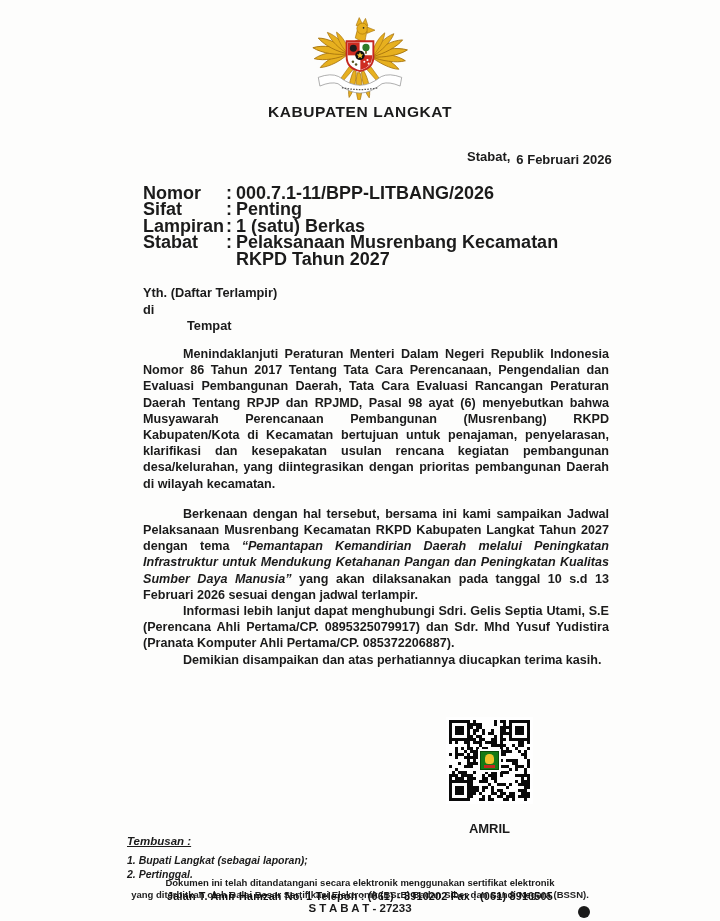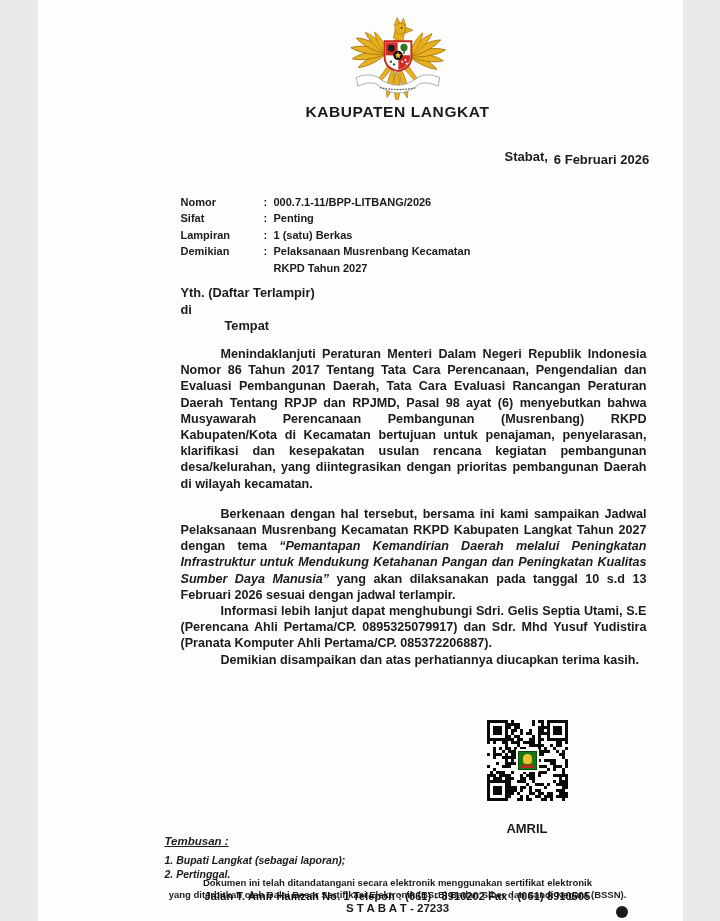--- a/index.html
+++ b/index.html
@@ -1,28 +1,28 @@
 <!DOCTYPE html>
 <html><head>
 <meta charset="utf-8">
 <style>
   html,body{margin:0;padding:0;background:#e9e9e9;}
-  .page{position:relative;width:645px;height:921px;background:#fdfdfc;
+  .page{position:relative;width:720px;height:921px;background:#fdfdfc;
         font-family:"Liberation Sans",sans-serif;color:#1b1b1b;overflow:hidden;margin:0 auto;}
 
   .emblem{position:absolute;left:301px;top:6px;width:118px;height:94px;}
   .emblem svg{width:100%;height:100%;}
 
   .lh-title{position:absolute;left:0;top:103px;width:720px;text-align:center;
             font-size:15.5px;font-weight:700;letter-spacing:.6px;}
 
   .dateline{position:absolute;left:467px;top:149px;font-size:13px;font-weight:600;white-space:nowrap;}
   .dateline .d-date{position:relative;top:3px;margin-left:6px;}
 
-  .meta{position:absolute;left:143px;top:194px;font-size:11px;font-weight:600;line-height:16.4px;}
+  .meta{position:absolute;left:143px;top:185px;font-size:18px;font-weight:600;line-height:16.4px;}
   .mrow{display:flex;}
   .mlabel{width:83px;flex:0 0 83px;}
   .msep{width:10px;flex:0 0 10px;}
   .mcont{padding-left:93px;}
 
   .recipient{position:absolute;left:143px;top:285px;font-size:12.8px;font-weight:600;line-height:16.5px;}
   .r-indent{padding-left:44px;}
 
   .body-text{position:absolute;left:143px;top:346px;width:466px;font-size:12.6px;
              font-weight:600;line-height:16.2px;text-align:justify;}
@@ -133,21 +133,21 @@
       <span class="mlabel">Sifat</span>
       <span class="msep">:</span>
       <span class="mval">Penting</span>
     </div>
     <div class="mrow">
       <span class="mlabel">Lampiran</span>
       <span class="msep">:</span>
       <span class="mval">1 (satu) Berkas</span>
     </div>
     <div class="mrow">
-      <span class="mlabel">Demikian</span>
+      <span class="mlabel">Stabat</span>
       <span class="msep">:</span>
       <span class="mval">Pelaksanaan Musrenbang Kecamatan</span>
     </div>
     <div class="mrow mcont">
       <span class="mval">RKPD Tahun 2027</span>
     </div>
   </div>
 
   <div class="recipient">
     <div>Yth. (Daftar Terlampir)</div>

